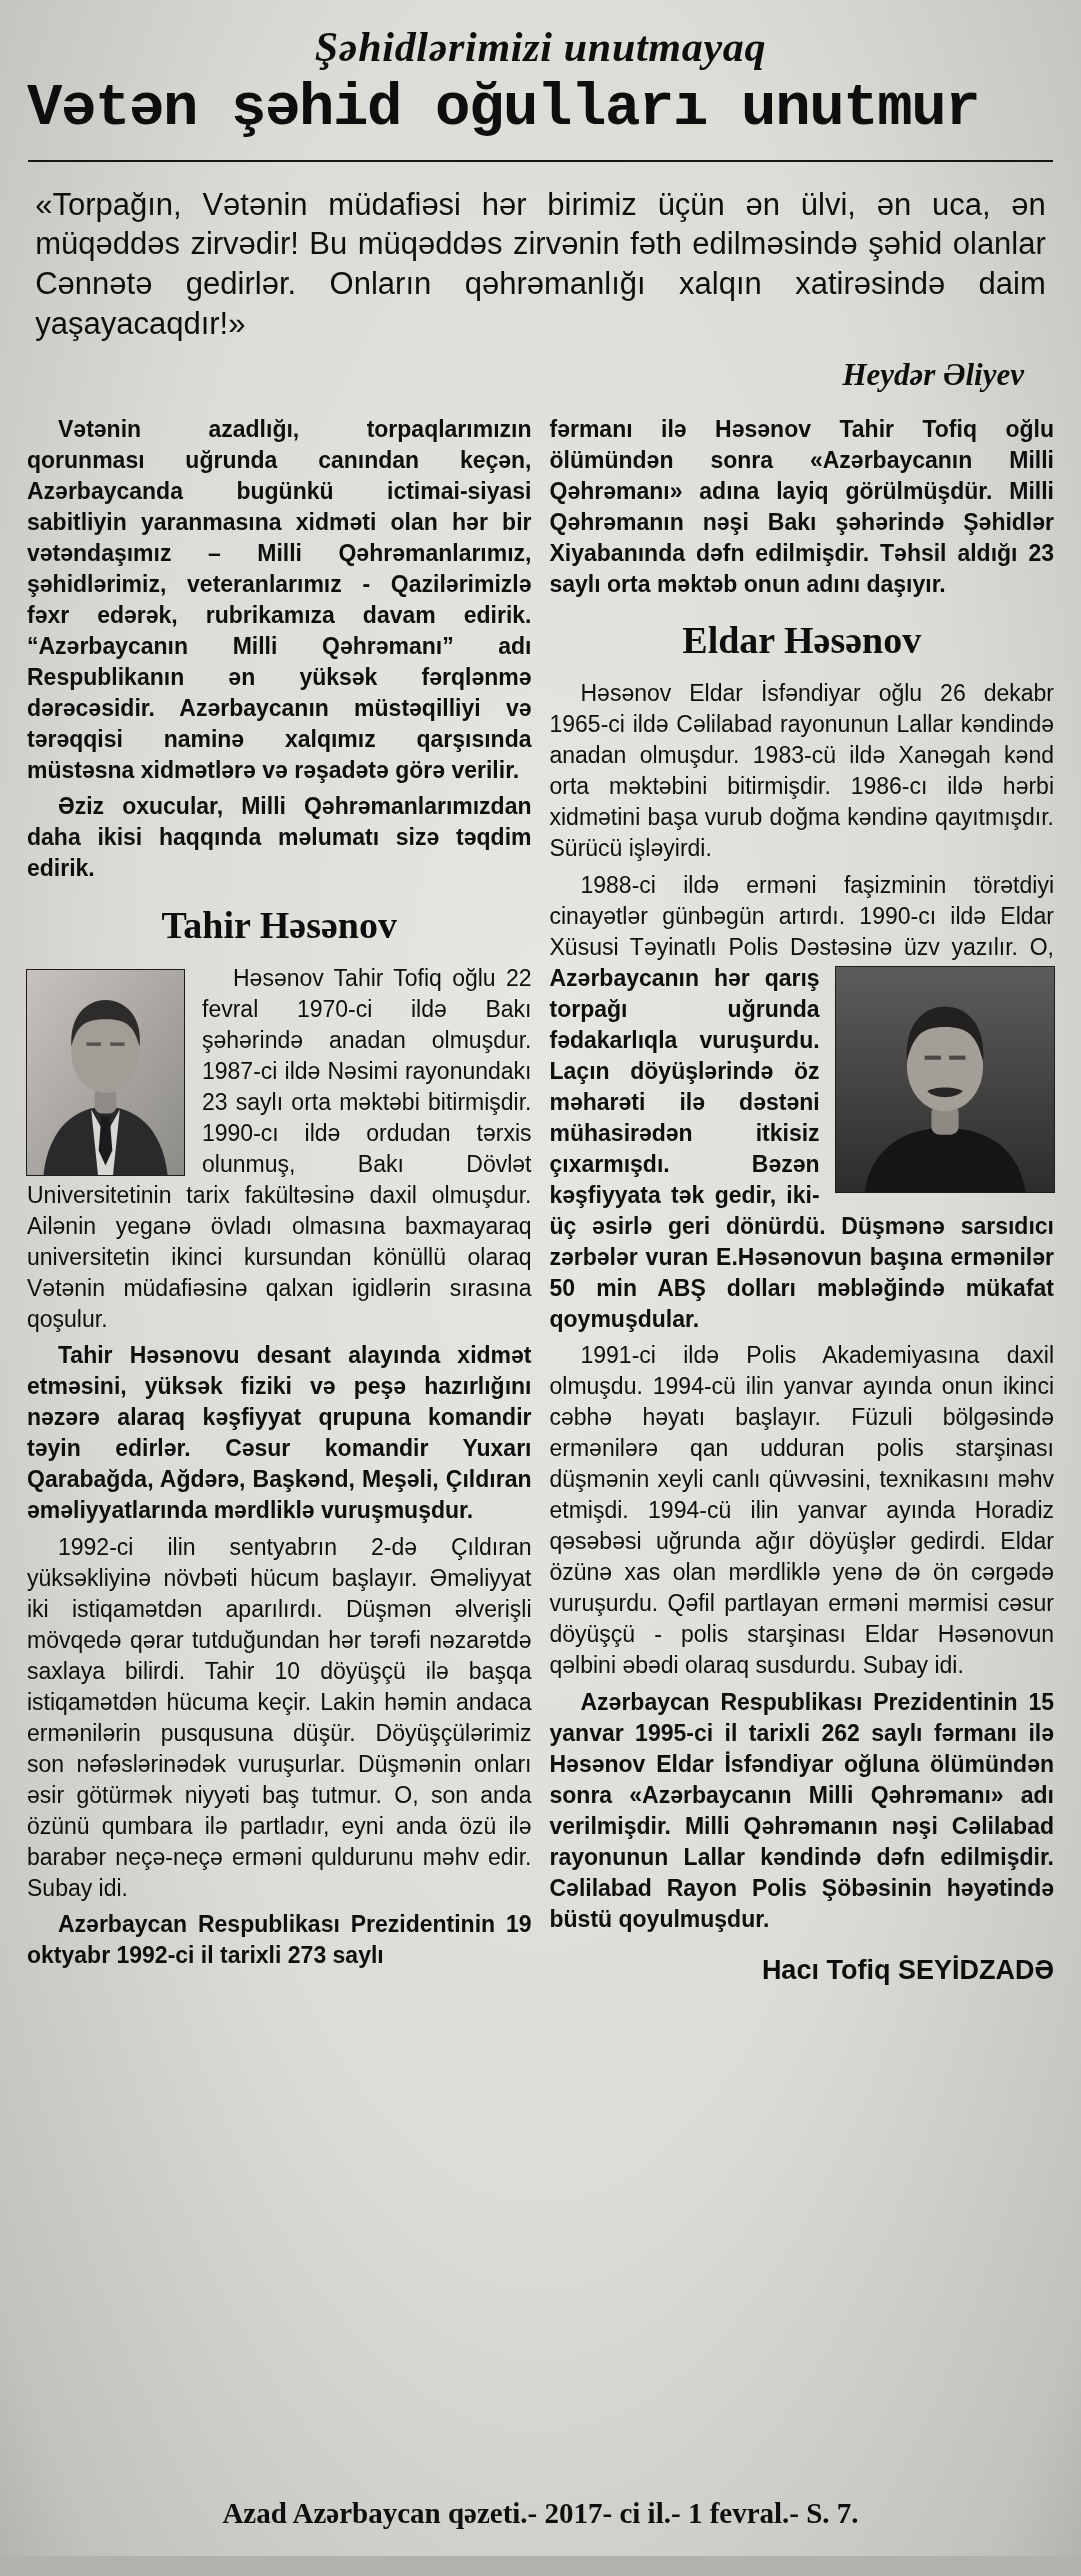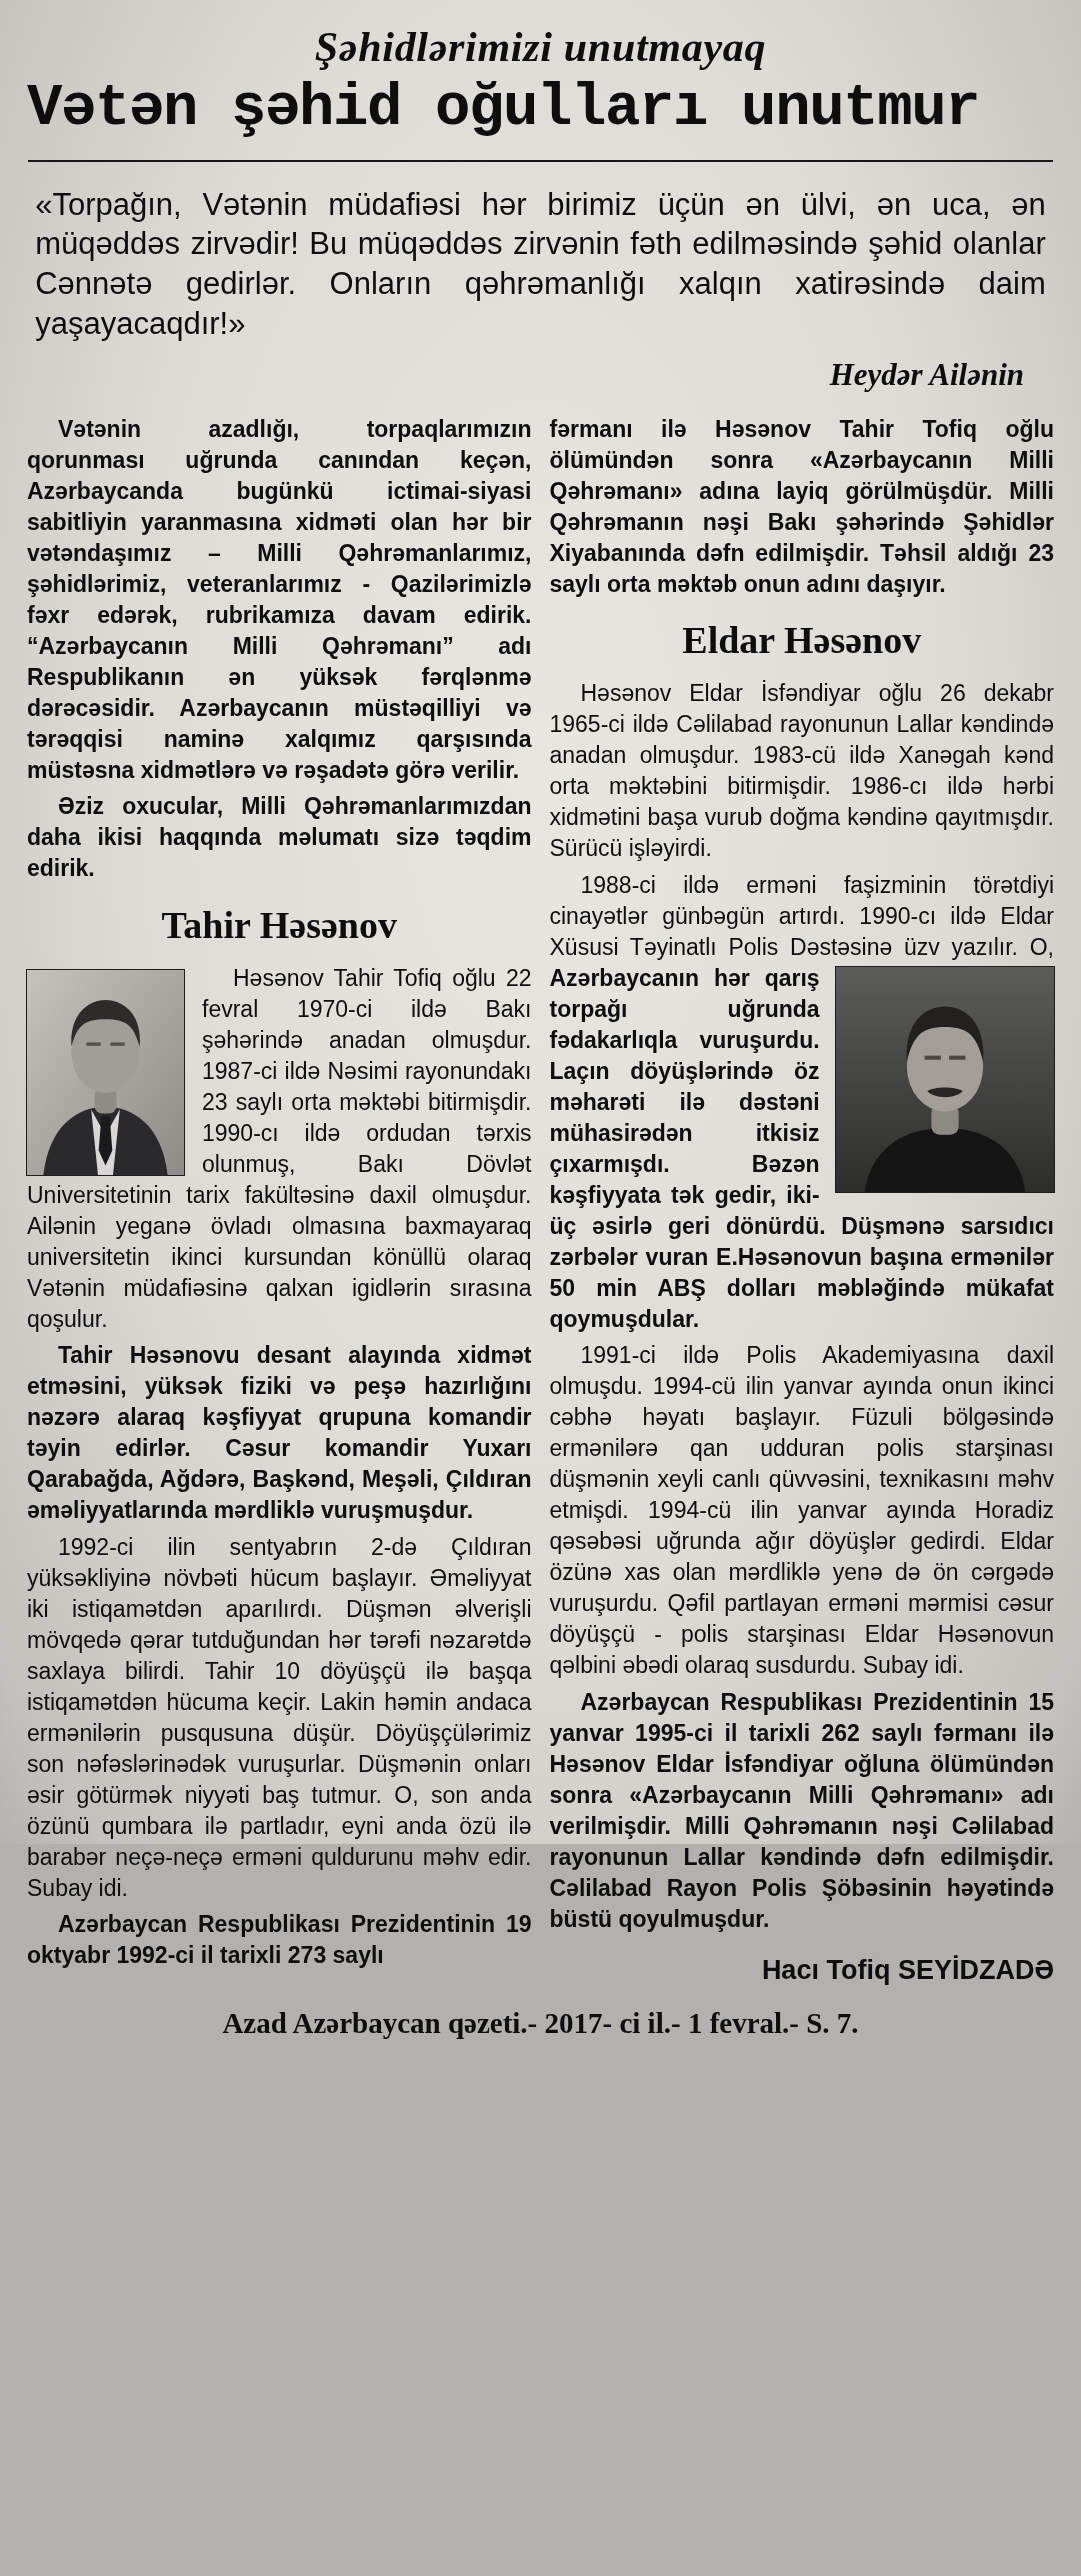--- a/index.html
+++ b/index.html
@@ -3,21 +3,21 @@
 <meta charset="utf-8">
 <style>
   * { margin:0; padding:0; box-sizing:border-box; }
   html,body { background:#b3b1ad; }
   body {
     width:1081px; height:2576px; overflow:hidden;
     font-family:"Liberation Sans", sans-serif;
     color:#0e0e0e;
   }
   .page {
-    width:1081px; height:1844px;
+    width:1081px; height:2556px;
     background: radial-gradient(ellipse at 50% 42%, #e8e6e1 0%, #dddbd6 55%, #c3c1bd 92%, #b5b3af 100%);
     padding: 23px 27px 18px;
     display:flex; flex-direction:column;
   }
   
   .kicker {
     text-align:center;
     font-family:"Liberation Serif", serif;
     font-style:italic; font-weight:700;
     font-size:42px; letter-spacing:0.7px;
@@ -75,21 +75,21 @@
 </head>
 <body>
 
 <div class="page">
 
   <header>
     <div class="kicker">Şəhidlərimizi unutmayaq</div>
     <h1 class="headline">Vətən şəhid oğulları unutmur</h1>
     <div class="head-rule"></div>
     <p class="lead-quote">«Torpağın, Vətənin müdafiəsi hər birimiz üçün ən ülvi, ən uca, ən müqəddəs zirvədir! Bu müqəddəs zirvənin fəth edilməsində şəhid olanlar Cənnətə gedirlər. Onların qəhrəmanlığı xalqın xatirəsində daim yaşayacaqdır!»</p>
-    <div class="quote-attribution">Heydər Ailənin</div>
+    <div class="quote-attribution">Heydər Əliyev</div>
   </header>
 
   <div class="columns">
 
     <div class="col">
       <p class="para bold">Vətənin azadlığı, torpaqlarımızın qorunması uğrunda canından keçən, Azərbaycanda bugünkü ictimai-siyasi sabitliyin yaranmasına xidməti olan hər bir vətəndaşımız – Milli Qəhrəmanlarımız, şəhidlərimiz, veteranlarımız - Qazilərimizlə fəxr edərək, rubrikamıza davam edirik. “Azərbaycanın Milli Qəhrəmanı” adı Respublikanın ən yüksək fərqlənmə dərəcəsidir. Azərbaycanın müstəqilliyi və tərəqqisi naminə xalqımız qarşısında müstəsna xidmətlərə və rəşadətə görə verilir.</p>
       <p class="para bold">Əziz oxucular, Milli Qəhrəmanlarımızdan daha ikisi haqqında məlumatı sizə təqdim edirik.</p>
 
       <h2 class="section-heading">Tahir Həsənov</h2>
 

